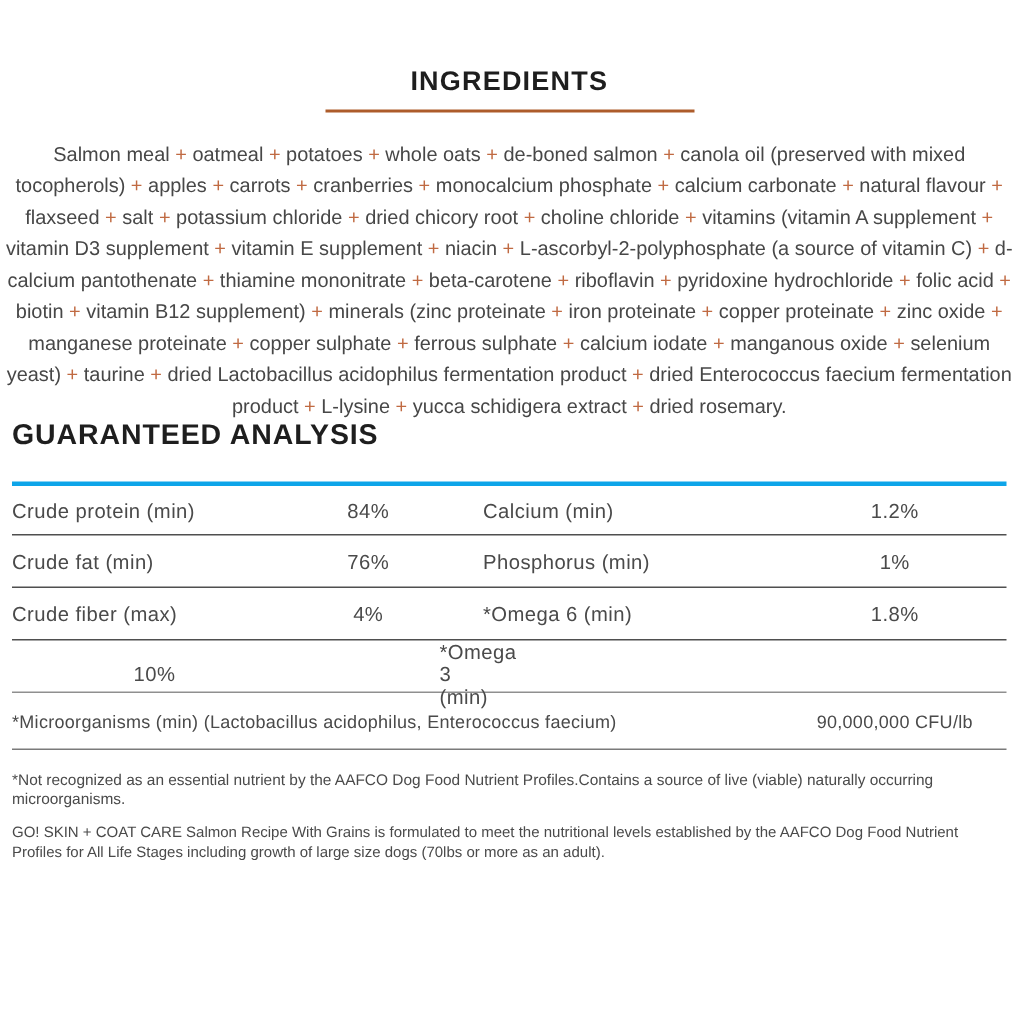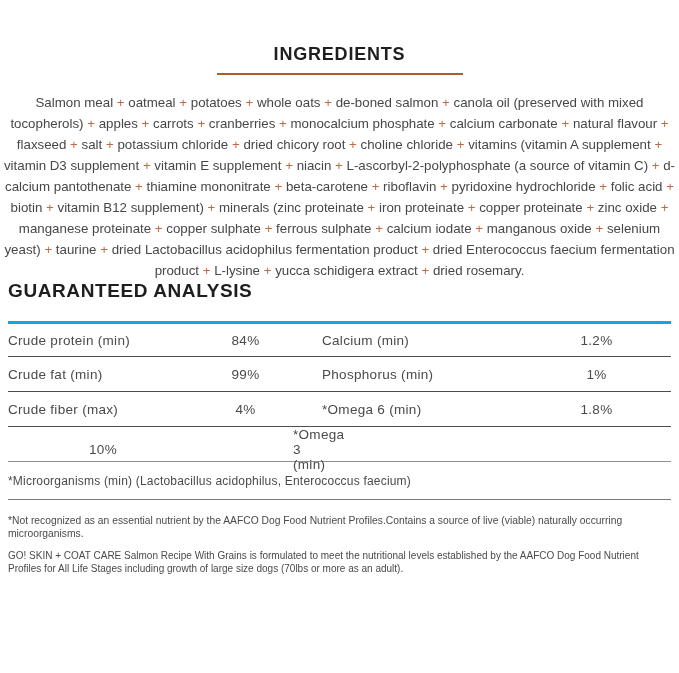--- a/index.html
+++ b/index.html
@@ -91,39 +91,40 @@
     <div class="ga-table">
         <div class="g-row">
           <div class="c-label1">Crude protein (min)</div>
           <div class="c-value1">84%</div>
           <div class="c-spacer"></div>
           <div class="c-label2">Calcium (min)</div>
           <div class="c-value2">1.2%</div>
         </div>
         <div class="g-row">
           <div class="c-label1">Crude fat (min)</div>
-          <div class="c-value1">99%</div>
+          <div class="c-value1">76%</div>
           <div class="c-spacer"></div>
           <div class="c-label2">Phosphorus (min)</div>
           <div class="c-value2">1%</div>
         </div>
         <div class="g-row">
           <div class="c-label1">Crude fiber (max)</div>
           <div class="c-value1">4%</div>
           <div class="c-spacer"></div>
           <div class="c-label2">*Omega 6 (min)</div>
           <div class="c-value2">1.8%</div>
         </div>
         <div class="g-row">
           <div class="c-value1">10%</div>
           <div class="c-spacer"></div>
           <div class="c-label2">*Omega 3 (min)</div>
         </div>
         <div class="g-row-full">
           <div class="c-fulllabel">*Microorganisms (min) (Lactobacillus acidophilus, Enterococcus faecium)</div>
+          <div class="c-fullvalue">90,000,000 CFU/lb</div>
         </div>
       </div>
 
     <p class="footnote">*Not recognized as an essential nutrient by the AAFCO Dog Food Nutrient Profiles.Contains a source of live (viable) naturally occurring microorganisms.</p>
 
     <p class="aafco">GO! SKIN + COAT CARE Salmon Recipe With Grains is formulated to meet the nutritional levels established by the AAFCO Dog Food Nutrient Profiles for All Life Stages including growth of large size dogs (70lbs or more as an adult).</p>
   </section>
 
 </div>
 

